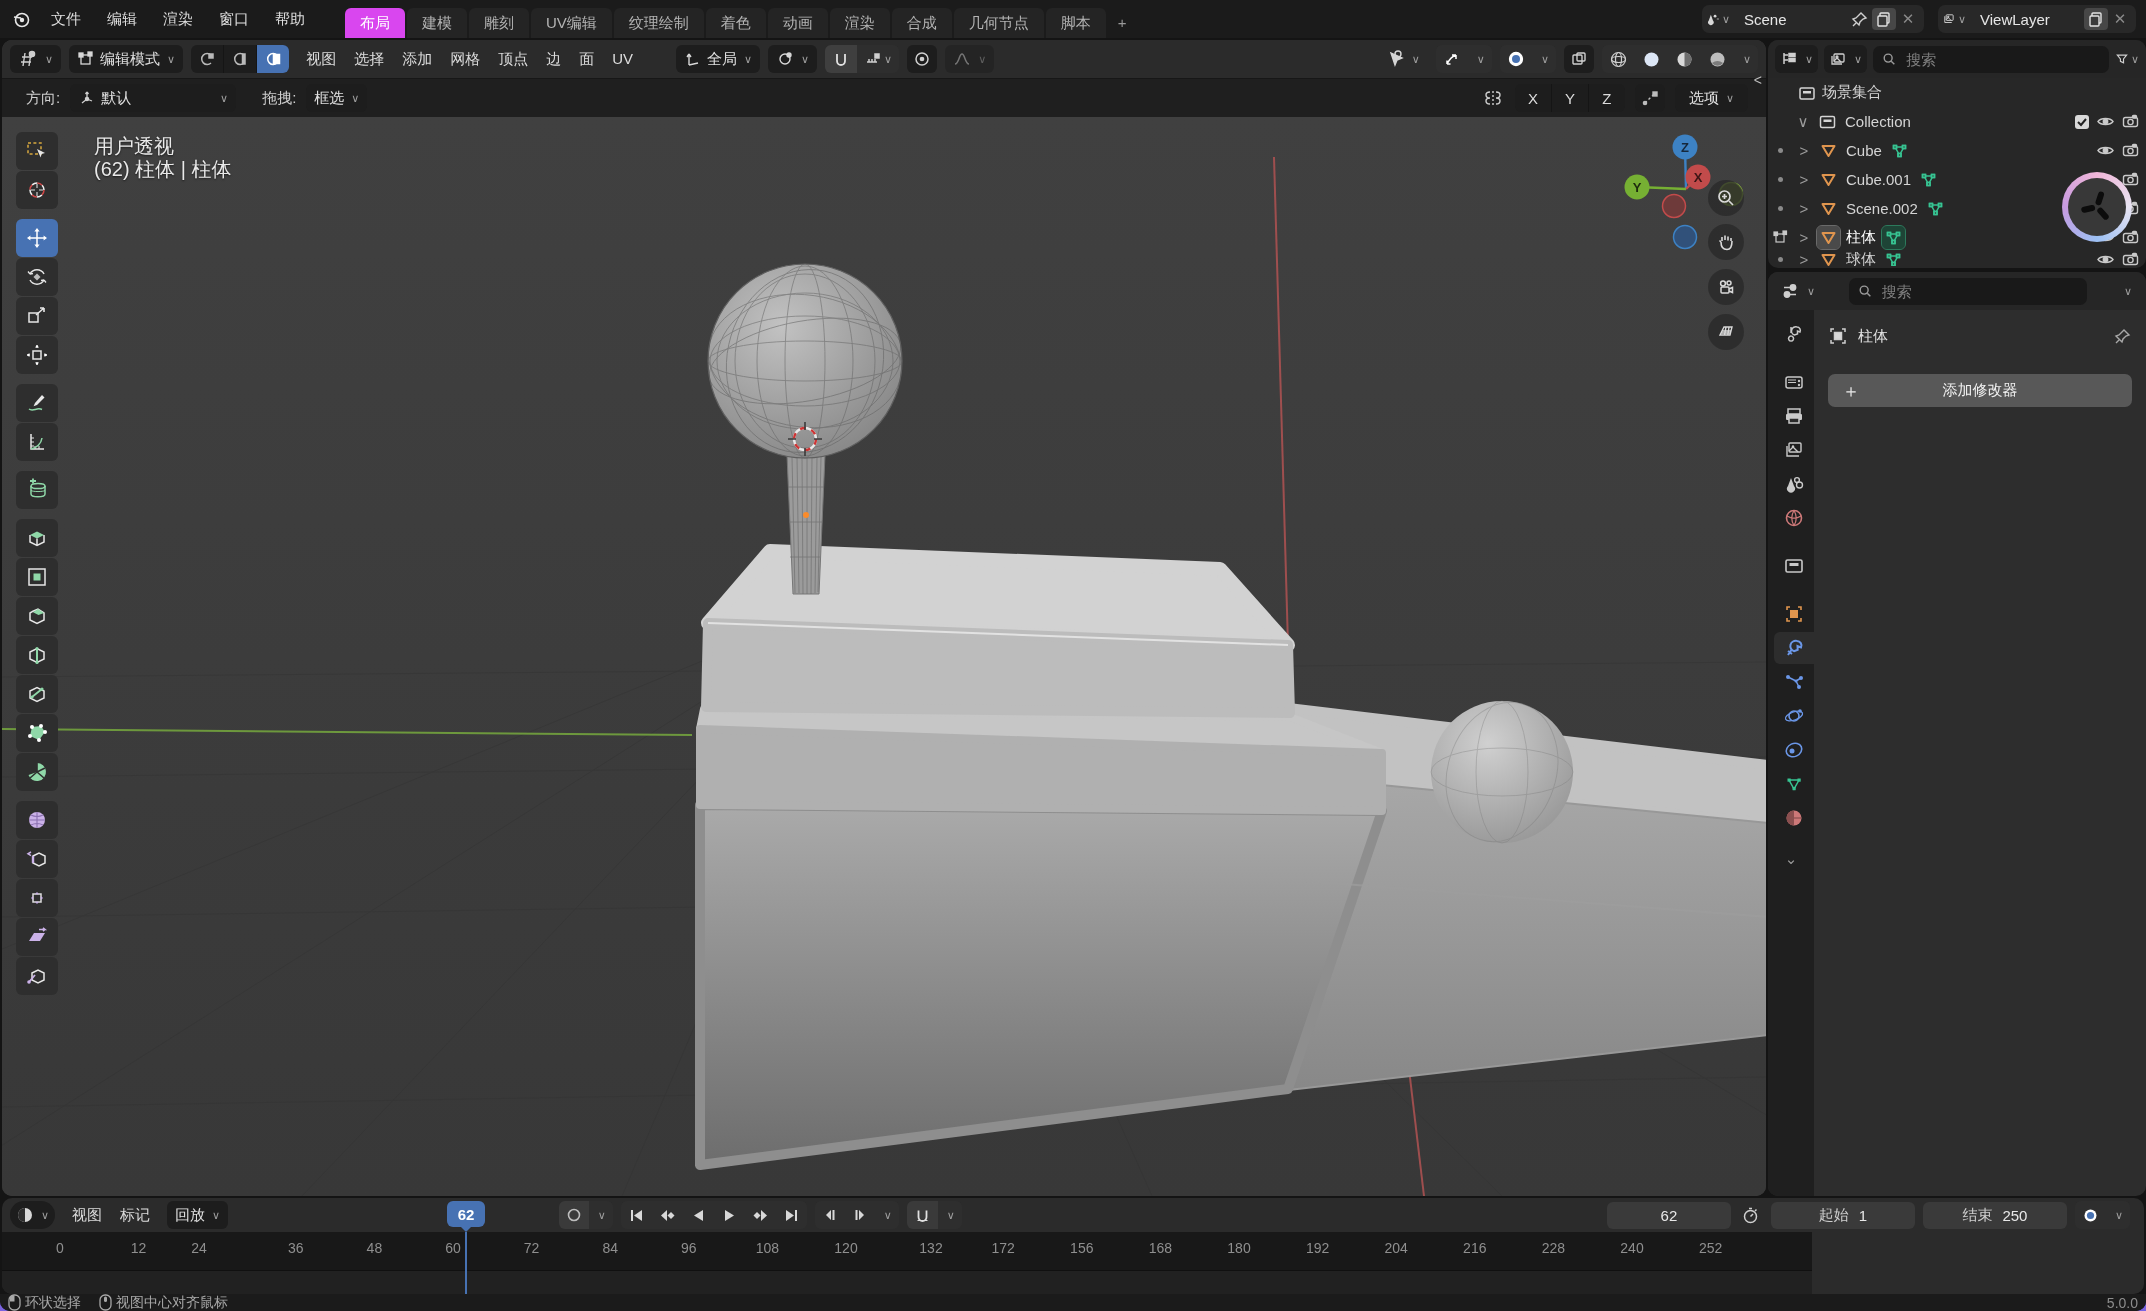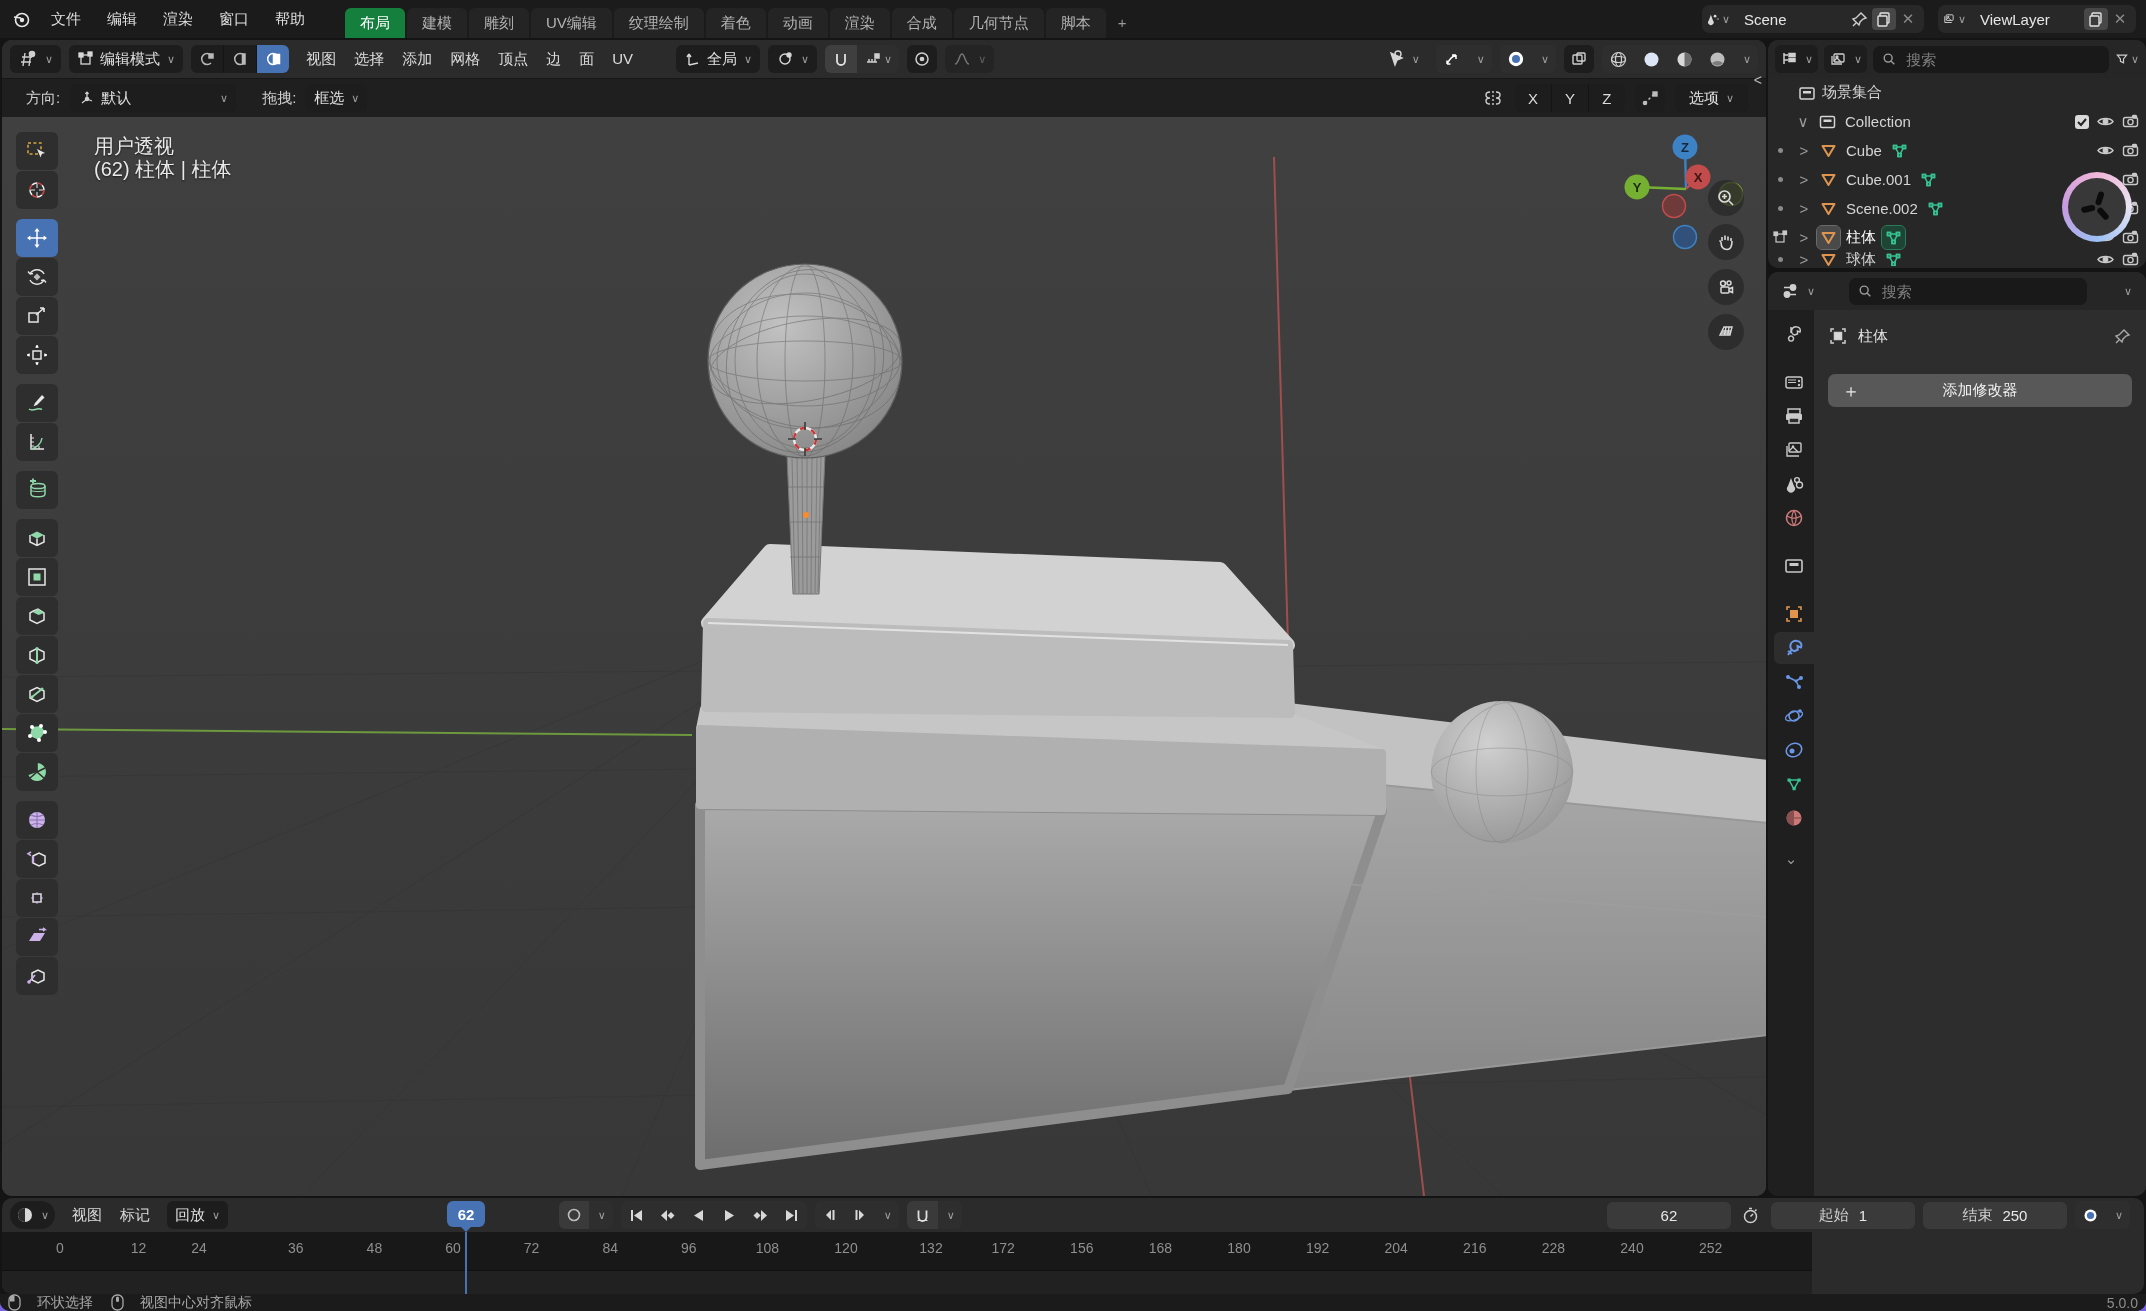--- a/index.html
+++ b/index.html
@@ -5,21 +5,21 @@
   html,body{margin:0;padding:0;background:#7a63e0;}
   #app{position:relative;width:2146px;height:1311px;background:#141414;overflow:hidden;
        font-family:"Liberation Sans",sans-serif;color:#d0d0d0;border-radius:0 0 10px 10px;}
   .ed{position:absolute;border-radius:10px;overflow:hidden;}
   
   #topbar{position:absolute;left:0;top:0;width:2146px;height:38px;background:#1b1b1b;display:flex;align-items:center;font-size:15px;}
   #tb-menus{display:flex;align-items:center;}
   .menu{padding:0 13px;color:#dedede;line-height:38px;cursor:default;}
   #tb-tabs{display:flex;align-items:flex-end;height:38px;margin-left:26px;}
   .wstab{padding:7px 15px 8px;color:#b4b4b4;background:#242424;border-radius:6px 6px 0 0;margin:5px 1px 0;line-height:15px;}
-  .wstab.active{background:#15803d;color:#fff;}
+  .wstab.active{background:#d946ef;color:#fff;}
   .wstab.plus{background:transparent;color:#9a9a9a;padding:7px 10px 8px;}
   #tb-right{margin-left:auto;display:flex;gap:14px;margin-right:10px;}
   .idblock{display:flex;align-items:center;background:#282828;border-radius:7px;height:28px;padding:0 4px;}
   .idblock .val{padding:0 14px;color:#e6e6e6;min-width:90px;}
   .miniicon{width:24px;height:22px;display:flex;align-items:center;justify-content:center;border-radius:4px;}
   .miniicon.pressed{background:#474747;}
   svg{display:block;}
   
   #viewport{left:2px;top:40px;width:1764px;height:1156px;background:#3b3b3b;}
   .vph{height:38px;background:#2b2b2b;display:flex;align-items:center;padding:0 8px;gap:8px;font-size:15px;}
@@ -70,21 +70,21 @@
   .tick{position:absolute;top:8px;transform:translateX(-50%);color:#8f8f8f;font-size:14px;}
   #channels{position:absolute;left:0;top:72px;width:1810px;height:24px;background:#212121;border-top:1px solid #101010;}
   #playhead{position:absolute;top:3px;width:38px;height:26px;background:#4772b3;border-radius:6px;color:#fff;font-weight:bold;font-size:15px;display:flex;align-items:center;justify-content:center;z-index:3;}
   #playhead::after{content:"";position:absolute;left:13px;top:25px;border:6px solid transparent;border-top-color:#4772b3;}
   #ph-line{position:absolute;top:34px;width:2px;height:62px;background:#4772b3;z-index:2;}
   .field{background:#3a3a3a;border-radius:6px;height:27px;display:flex;align-items:center;justify-content:center;color:#e8e8e8;gap:10px;padding:0 12px;}
   .tbtn{background:#2e2e2e;border-radius:0;height:28px;display:flex;align-items:center;justify-content:center;padding:0 7px;}
   .tseg{display:flex;background:#2e2e2e;border-radius:6px;overflow:hidden;height:28px;}
   
   #statusbar{position:absolute;left:0;top:1294px;width:2146px;height:17px;background:#1b1b1b;display:flex;align-items:center;font-size:14px;color:#a8a8a8;padding:0 8px;box-sizing:border-box;}
-  .hint{display:flex;align-items:center;gap:16px;margin-right:18px;}
+  .hint{display:flex;align-items:center;gap:4px;margin-right:18px;}
   #sb-version{margin-left:auto;color:#8d8d8d;}
   
   #cursorhl{position:absolute;left:2062px;top:172px;width:70px;height:70px;border-radius:50%;z-index:20;
     background:conic-gradient(#f0b6d8,#e8e4f2,#9cc0f4,#c79ae0,#f0b6d8);display:flex;align-items:center;justify-content:center;}
   #cursorhl .inner{width:58px;height:58px;border-radius:50%;background:#383838;display:flex;align-items:center;justify-content:center;}
 </style>
 </head>
 <body>
 
 <div id="app">

